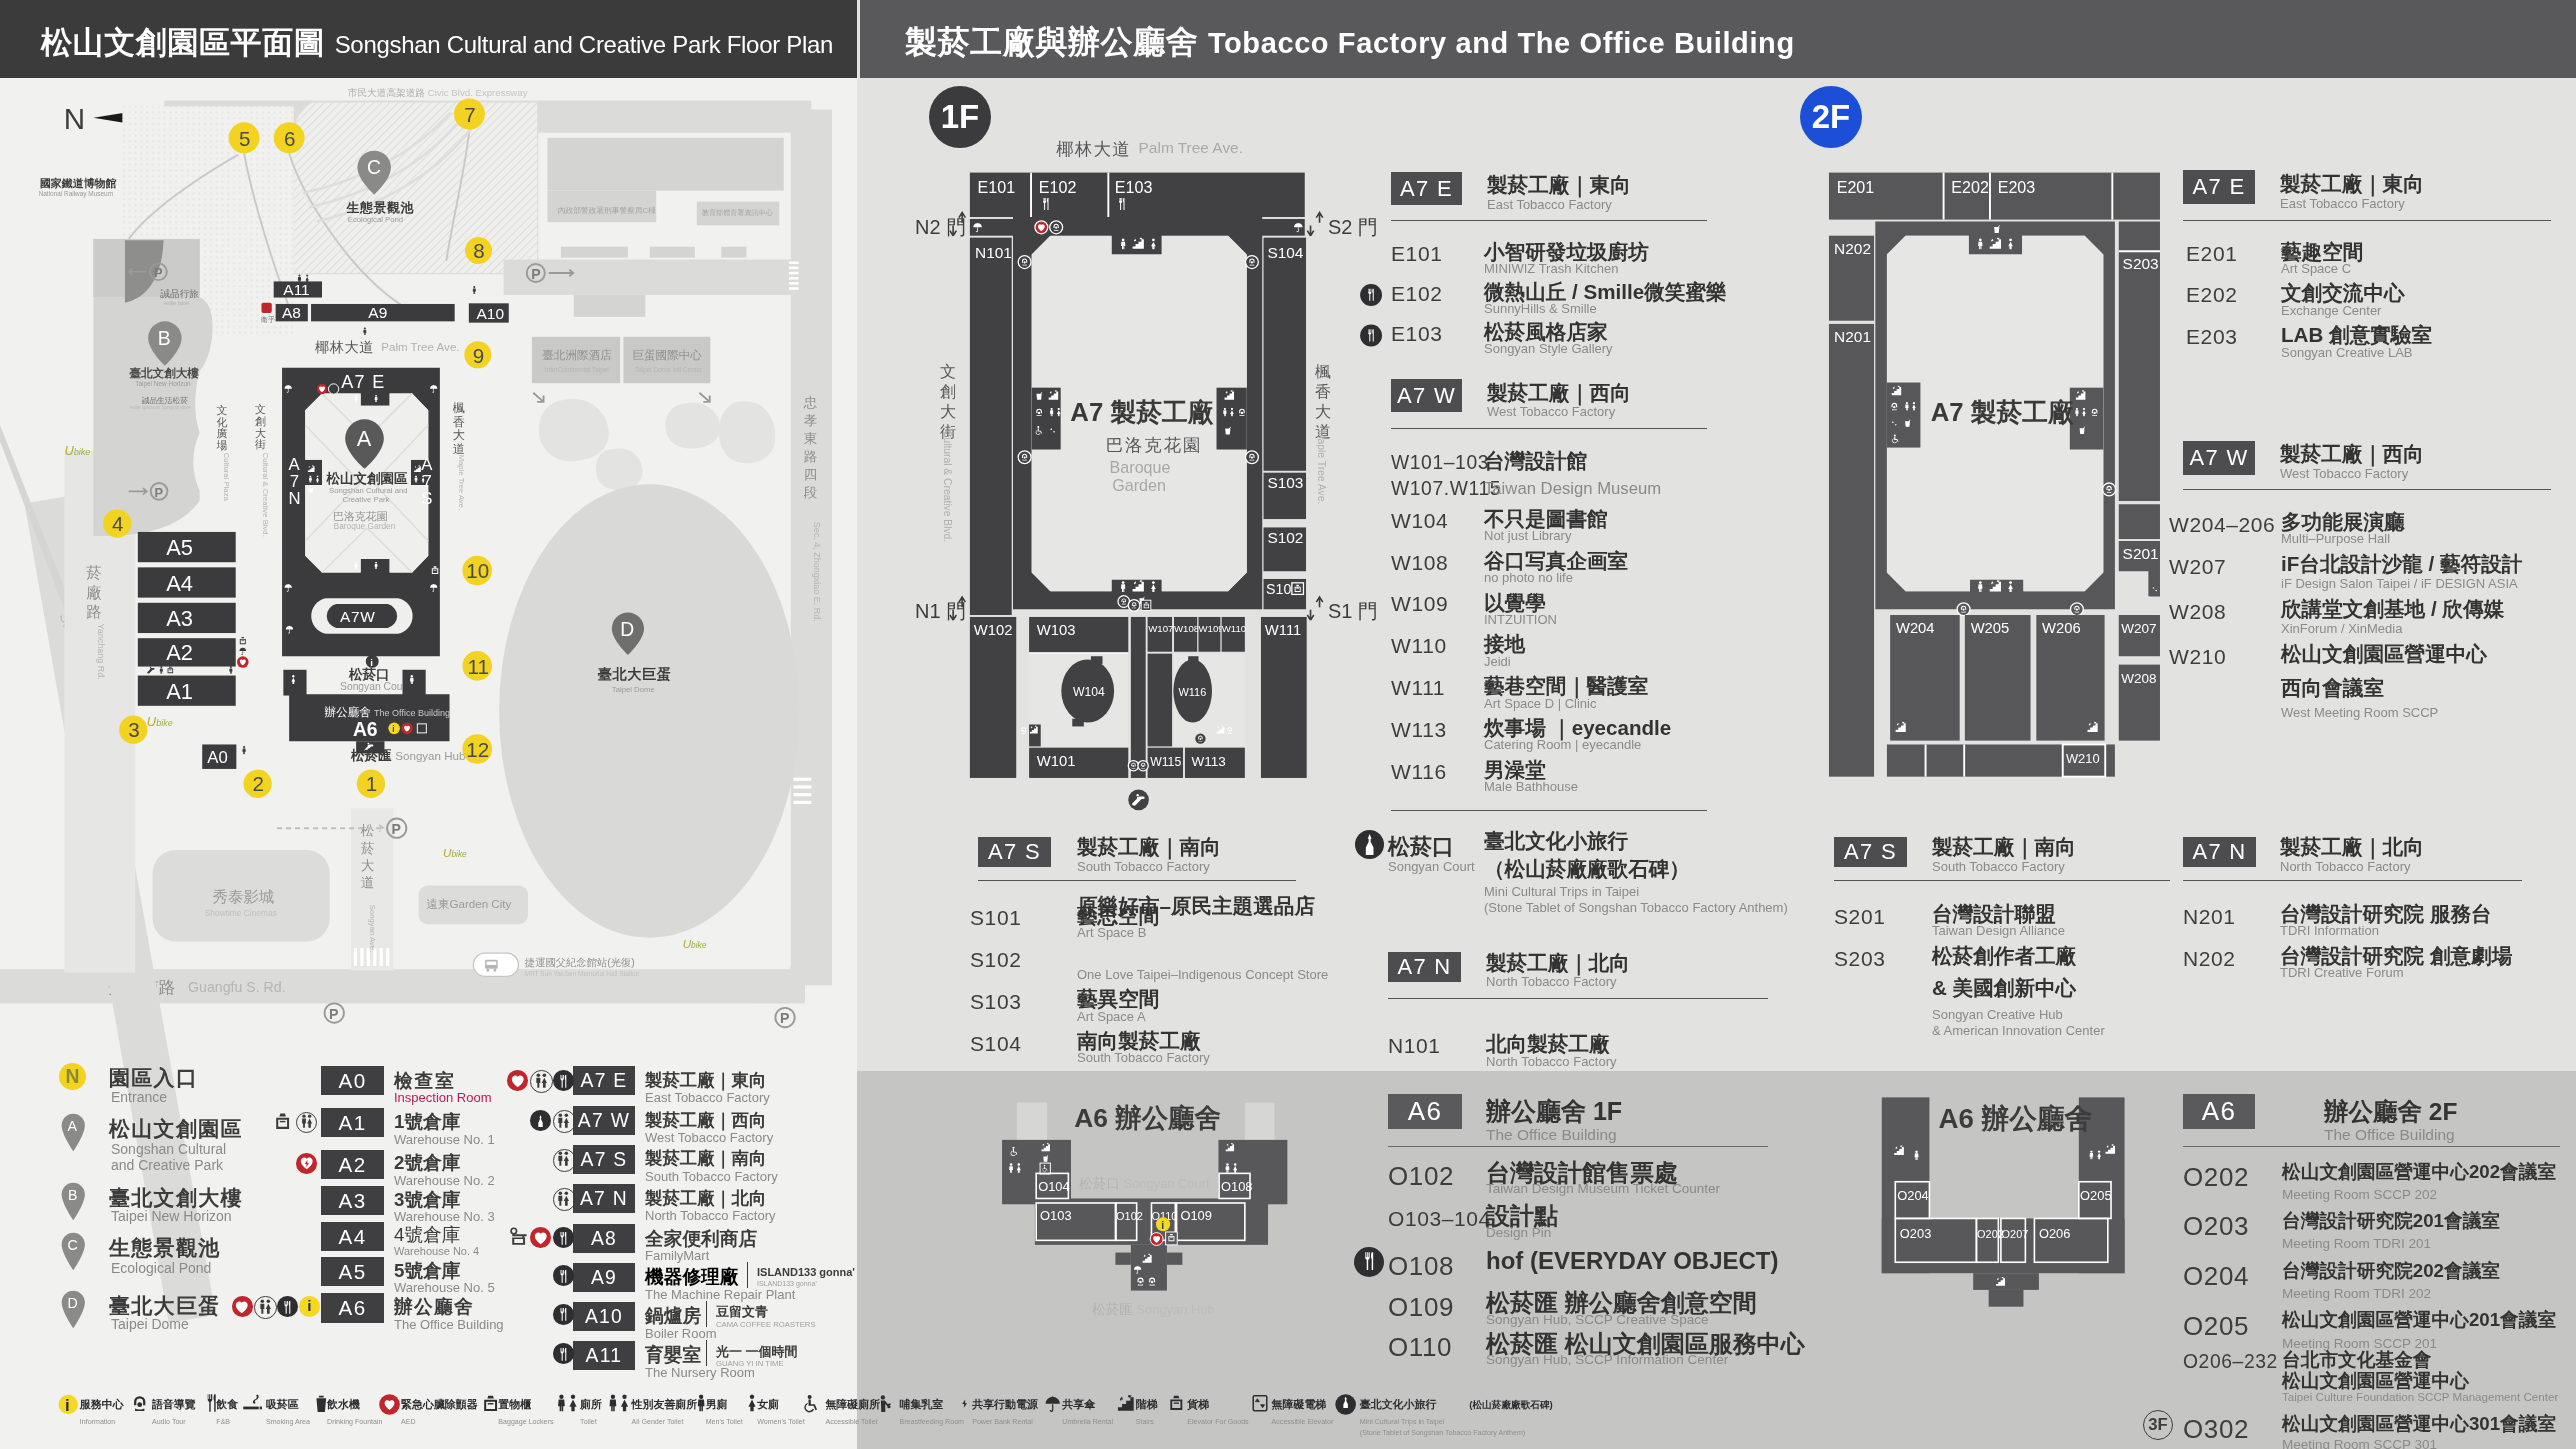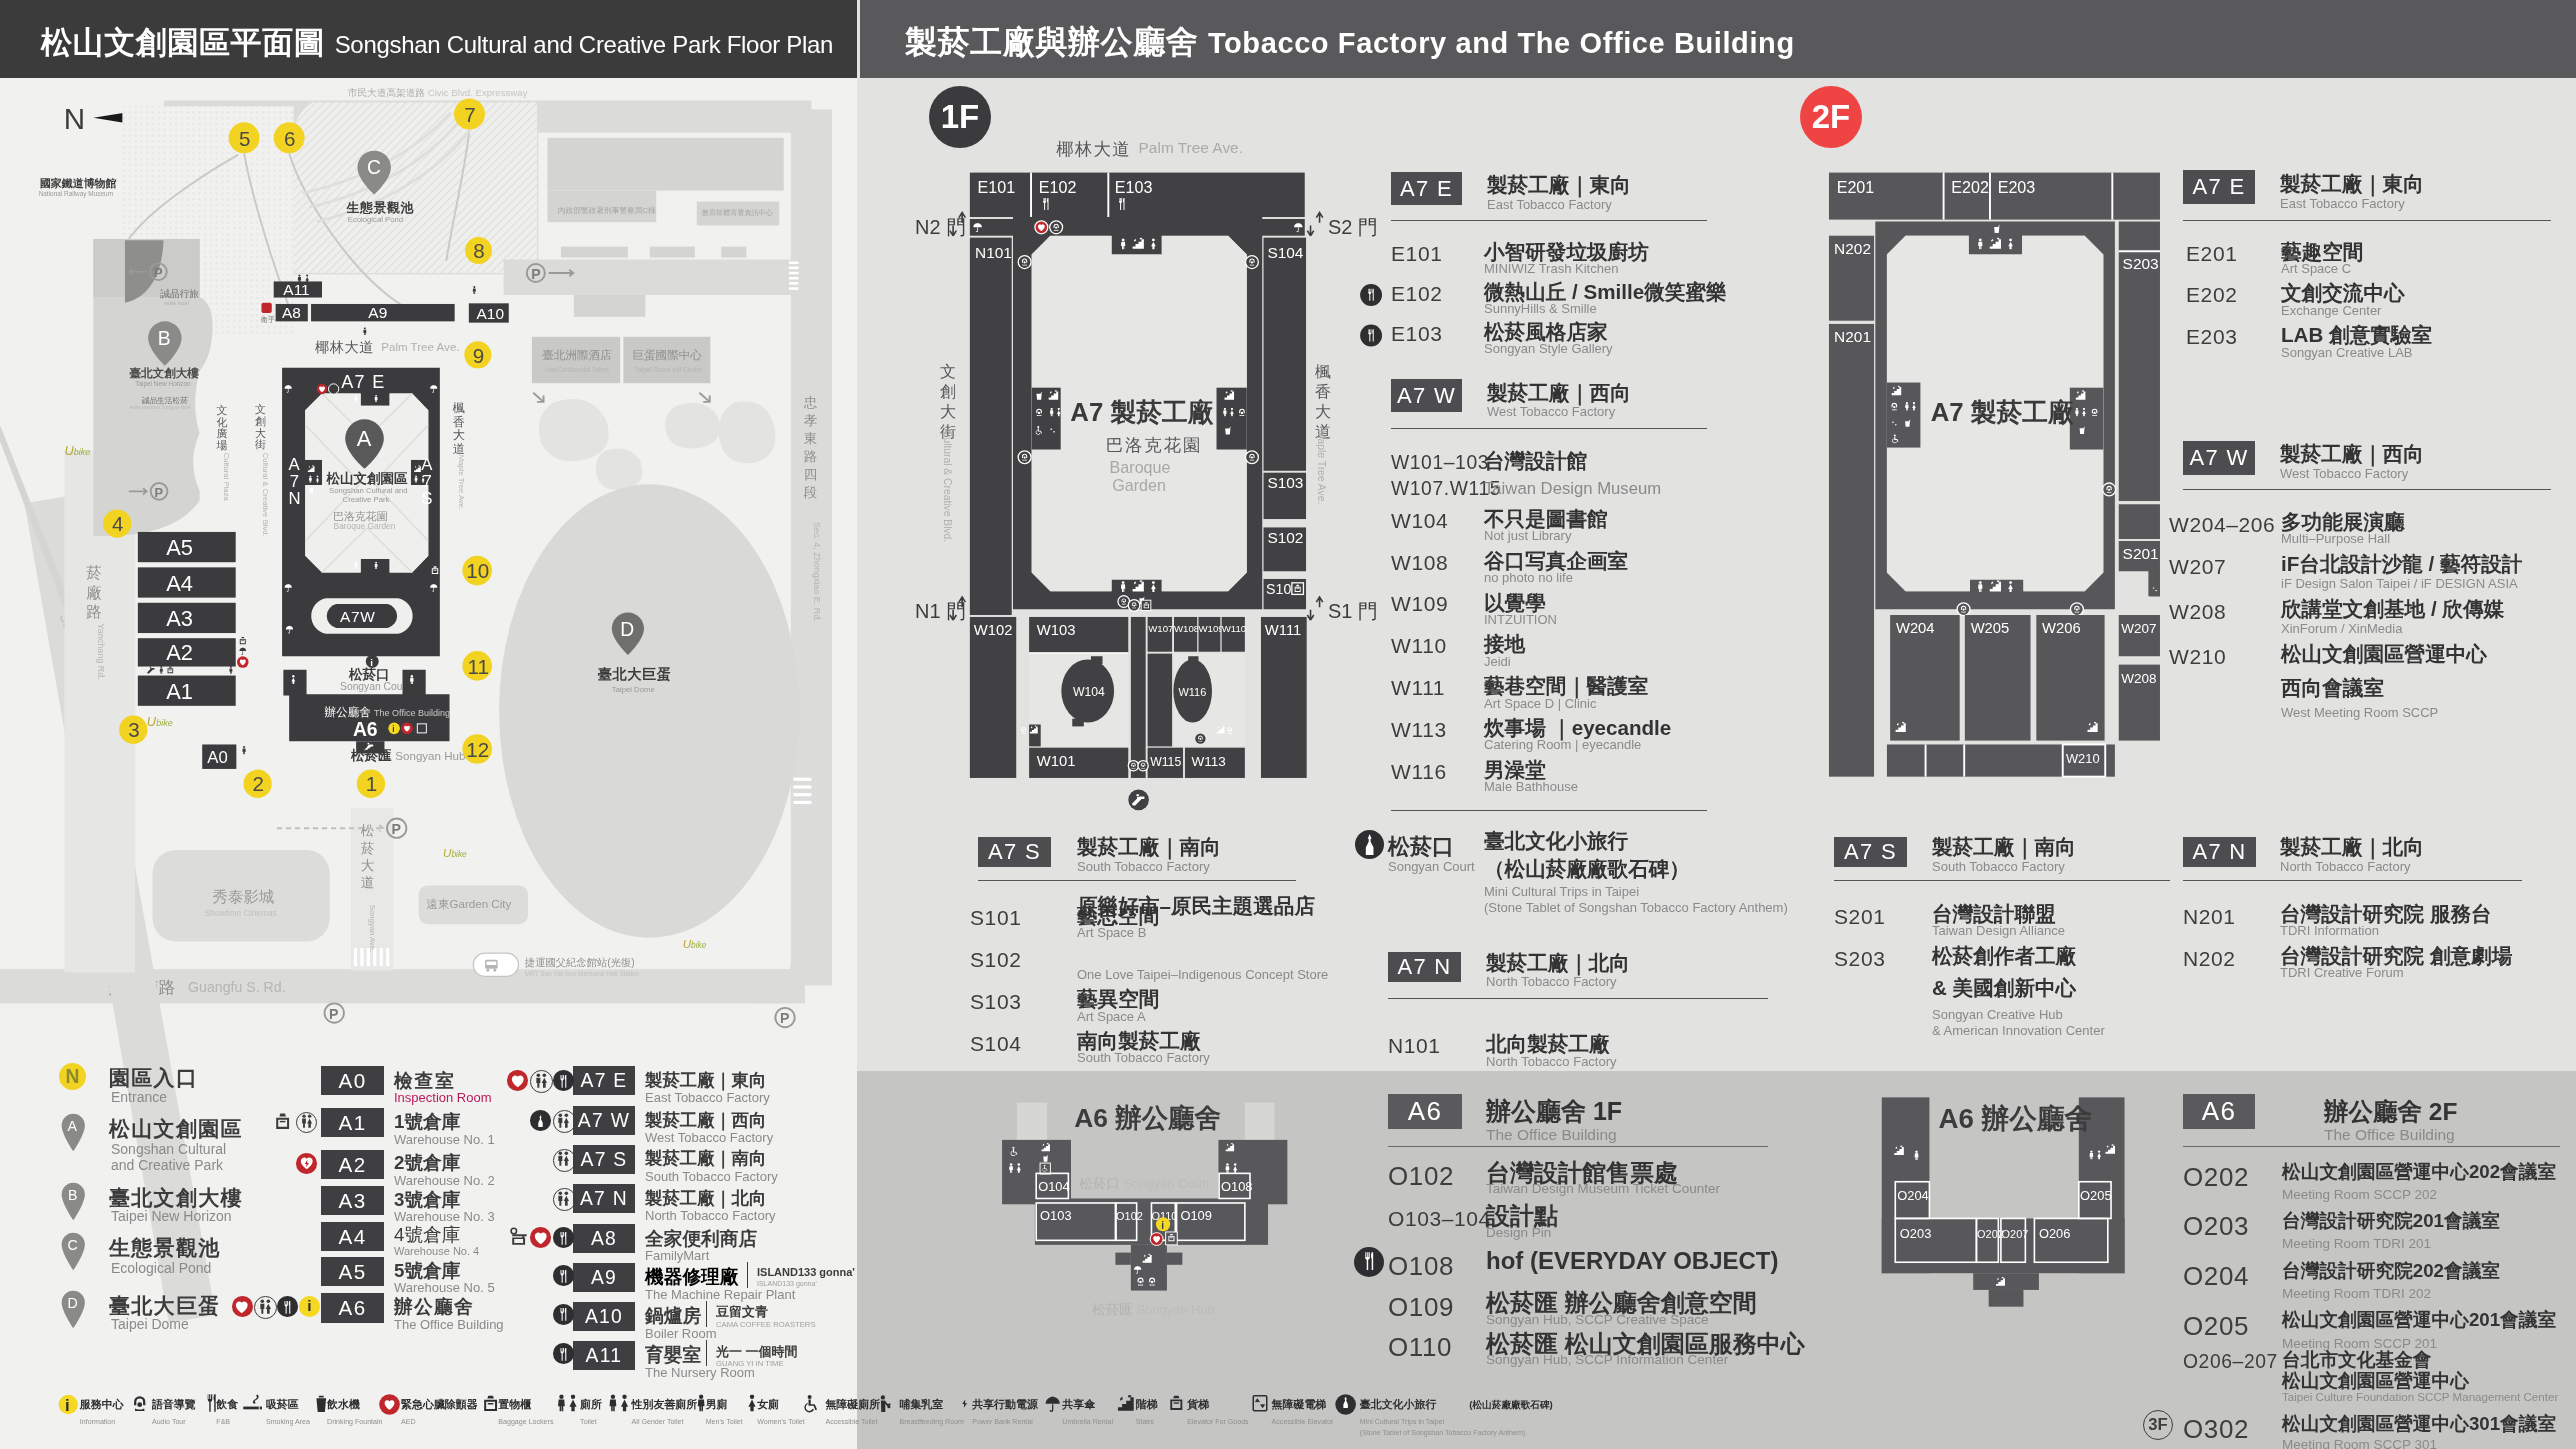--- a/index.html
+++ b/index.html
@@ -910,21 +910,21 @@
 
 <rect x="3159" y="1892" width="114" height="68" fill="none" stroke="#fff" stroke-width="2.5"></rect>
       <text x="3166" y="1923" font-size="20" fill="#fff">O206</text>
 
 <text x="3010" y="1752" font-size="43" font-weight="bold" fill="#3c3c3c">A6 辦公廳舍</text>
 </g>
 </svg>
 
 <div class="abs" style="left:929px;top:86px;width:62px;height:62px;border-radius:50%;background:#3b3b3d;color:#fff;display:flex;align-items:center;justify-content:center;font-size:33px;font-weight:bold">1F</div>
 
-<div class="abs" style="left:1800px;top:86px;width:62px;height:62px;border-radius:50%;background:#ef4444;color:#fff;display:flex;align-items:center;justify-content:center;font-size:33px;font-weight:bold">2F</div>
+<div class="abs" style="left:1800px;top:86px;width:62px;height:62px;border-radius:50%;background:#1d4ed8;color:#fff;display:flex;align-items:center;justify-content:center;font-size:33px;font-weight:bold">2F</div>
 
 <div class="chip" style="left:1391px;top:172px;width:71px;height:33px;font-size:22px">A7 E</div>
 
 <div class="ttl" style="left:1487px;top:171px">製菸工廠｜東向</div>
 <div class="sub" style="left:1487px;top:197px">East Tobacco Factory</div>
 <div class="rule" style="left:1391px;top:220px;width:316px"></div>
 
 <div class="code" style="left:1391px;top:242px">E101</div>
 <div class="nm" style="left:1484px;top:238px">小智研發垃圾廚坊</div>
 <div class="sub" style="left:1484px;top:261px">MINIWIZ Trash Kitchen</div>
@@ -1118,21 +1118,21 @@
 <div class="sub" style="left:2282px;top:1236px;font-size:13.5px">Meeting Room TDRI 201</div>
 
 <div class="code" style="left:2183px;top:1261px;font-size:26px">O204</div>
 <div class="nm" style="left:2282px;top:1258px;font-size:18.7px">台灣設計研究院202會議室</div>
 <div class="sub" style="left:2282px;top:1286px;font-size:13.5px">Meeting Room TDRI 202</div>
 
 <div class="code" style="left:2183px;top:1311px;font-size:26px">O205</div>
 <div class="nm" style="left:2282px;top:1307px;font-size:18.7px">松山文創園區營運中心201會議室</div>
 <div class="sub" style="left:2282px;top:1336px;font-size:13.5px">Meeting Room SCCP 201</div>
 
-<div class="code" style="left:2183px;top:1351px;font-size:19.3px">O206–207</div>
+<div class="code" style="left:2183px;top:1351px;font-size:19.3px">O206–232</div>
 <div class="nm" style="left:2282px;top:1347px;font-size:18.7px">台北市文化基金會</div>
 <div class="nm" style="left:2282px;top:1368px;font-size:18.7px">松山文創園區營運中心</div>
 <div class="sub" style="left:2282px;top:1390px;font-size:11.6px">Taipei Culture Foundation SCCP Management Center</div>
 
 <div class="abs" style="left:2143px;top:1410px;width:28px;height:28px;border-radius:50%;border:1.9px solid #3d3d3d;color:#3d3d3d;display:flex;align-items:center;justify-content:center;font-size:16.7px;font-weight:bold">3F</div>
 <div class="code" style="left:2183px;top:1414px;font-size:26px">O302</div>
 <div class="nm" style="left:2282px;top:1411px;font-size:18.7px">松山文創園區營運中心301會議室</div>
 <div class="sub" style="left:2282px;top:1437px;font-size:13.5px">Meeting Room SCCP 301</div>
 
 <div class="abs" style="left:939px;top:362px;font-size:16px;color:#58585a;width:18px;line-height:20px;text-align:center">文<br>創<br>大<br>街</div>

